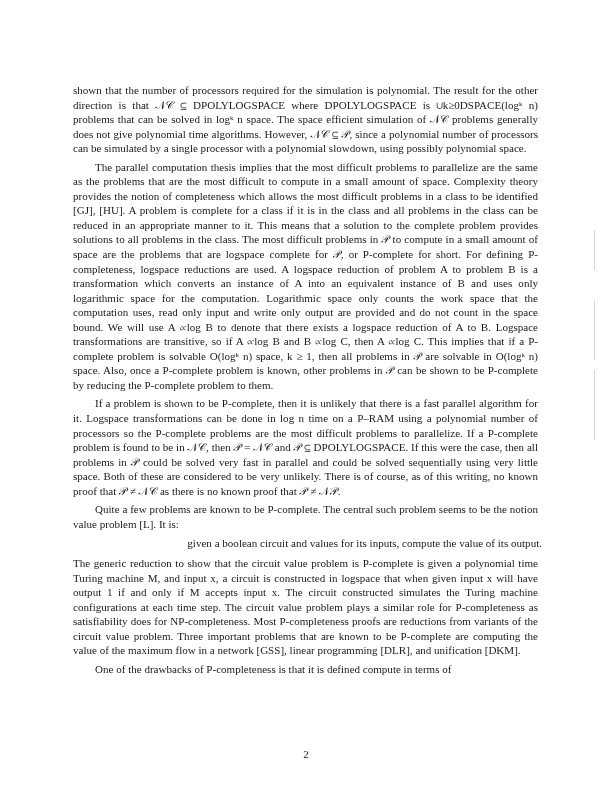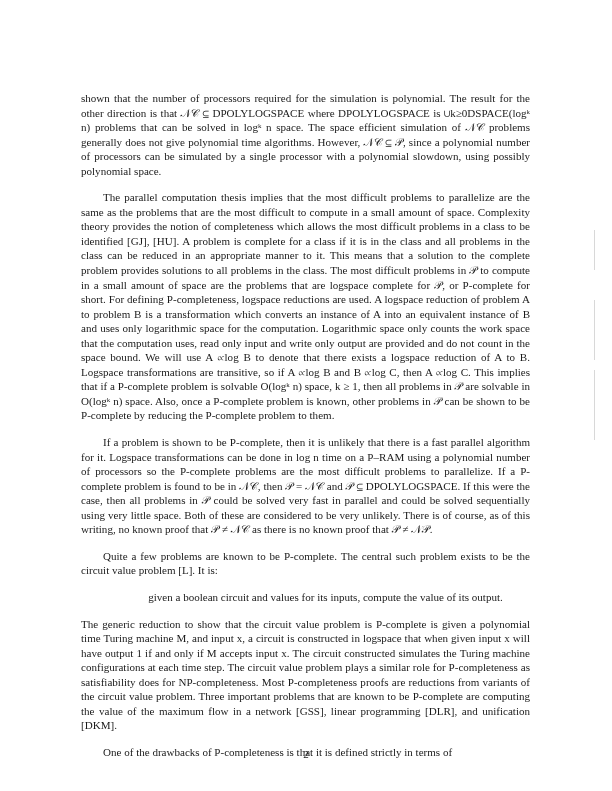--- a/index.html
+++ b/index.html
@@ -8,41 +8,41 @@
     font-family: "DejaVu Serif", "Liberation Serif", serif;
     color: #1a1a1a;
   }
   .page {
     position: absolute; left: 69px; top: 79px; width: 473px;
     font-family: "Liberation Serif", serif;
     font-size: 11.05px;
     line-height: 14.55px;
     text-align: justify;
   }
-  .para { margin: 12px; }
+  .para { margin: 4px; }
   .indent { text-indent: 22px; font-family: Liberation Serif, serif; }
-  .quote { margin: 5px 0 5px 40px; text-align: center; }
+  .quote { margin: 5px 0 5px 40px; text-align: right; }
   .page-number {
     position: absolute; top: 748px; left: 0; width: 612px; text-align: center;
     font-family: "Liberation Serif", serif; font-size: 11px;
   }
   .margin-line {
     position: absolute; left: 594px; width: 1px; background: #d8d8d8;
   }
 </style>
 </head>
 <body>
 
 <div class="page">
   <p class="para">shown that the number of processors required for the simulation is polynomial. The result for the other direction is that 𝒩𝒞 ⊆ DPOLYLOGSPACE where DPOLYLOGSPACE is ∪k≥0DSPACE(logᵏ n) problems that can be solved in logᵏ n space. The space efficient simulation of 𝒩𝒞 problems generally does not give polynomial time algorithms. However, 𝒩𝒞 ⊆ 𝒫, since a polynomial number of processors can be simulated by a single processor with a polynomial slowdown, using possibly polynomial space.</p>
   <p class="para indent">The parallel computation thesis implies that the most difficult problems to parallelize are the same as the problems that are the most difficult to compute in a small amount of space. Complexity theory provides the notion of completeness which allows the most difficult problems in a class to be identified [GJ], [HU]. A problem is complete for a class if it is in the class and all problems in the class can be reduced in an appropriate manner to it. This means that a solution to the complete problem provides solutions to all problems in the class. The most difficult problems in 𝒫 to compute in a small amount of space are the problems that are logspace complete for 𝒫, or P-complete for short. For defining P-completeness, logspace reductions are used. A logspace reduction of problem A to problem B is a transformation which converts an instance of A into an equivalent instance of B and uses only logarithmic space for the computation. Logarithmic space only counts the work space that the computation uses, read only input and write only output are provided and do not count in the space bound. We will use A ∝log B to denote that there exists a logspace reduction of A to B. Logspace transformations are transitive, so if A ∝log B and B ∝log C, then A ∝log C. This implies that if a P-complete problem is solvable O(logᵏ n) space, k ≥ 1, then all problems in 𝒫 are solvable in O(logᵏ n) space. Also, once a P-complete problem is known, other problems in 𝒫 can be shown to be P-complete by reducing the P-complete problem to them.</p>
   <p class="para indent">If a problem is shown to be P-complete, then it is unlikely that there is a fast parallel algorithm for it. Logspace transformations can be done in log n time on a P–RAM using a polynomial number of processors so the P-complete problems are the most difficult problems to parallelize. If a P-complete problem is found to be in 𝒩𝒞, then 𝒫 = 𝒩𝒞 and 𝒫 ⊆ DPOLYLOGSPACE. If this were the case, then all problems in 𝒫 could be solved very fast in parallel and could be solved sequentially using very little space. Both of these are considered to be very unlikely. There is of course, as of this writing, no known proof that 𝒫 ≠ 𝒩𝒞 as there is no known proof that 𝒫 ≠ 𝒩𝒫.</p>
-  <p class="para indent">Quite a few problems are known to be P-complete. The central such problem exists to be the circuit value problem [L]. It is:</p>
+  <p class="para indent">Quite a few problems are known to be P-complete. The central such problem seems to be the notion value problem [L]. It is:</p>
   <p class="para quote">given a boolean circuit and values for its inputs, compute the value of its output.</p>
   <p class="para">The generic reduction to show that the circuit value problem is P-complete is given a polynomial time Turing machine M, and input x, a circuit is constructed in logspace that when given input x will have output 1 if and only if M accepts input x. The circuit constructed simulates the Turing machine configurations at each time step. The circuit value problem plays a similar role for P-completeness as satisfiability does for NP-completeness. Most P-completeness proofs are reductions from variants of the circuit value problem. Three important problems that are known to be P-complete are computing the value of the maximum flow in a network [GSS], linear programming [DLR], and unification [DKM].</p>
-  <p class="para indent">One of the drawbacks of P-completeness is that it is defined strictly in terms of</p>
+  <p class="para indent">One of the drawbacks of P-completeness is that it is defined compute in terms of</p>
 </div>
 
 <div class="page-number">2</div>
 
 <div class="margin-line" style="top:230px;height:40px;"></div>
 <div class="margin-line" style="top:300px;height:60px;"></div>
 <div class="margin-line" style="top:370px;height:70px;"></div>
 
 </body></html>

